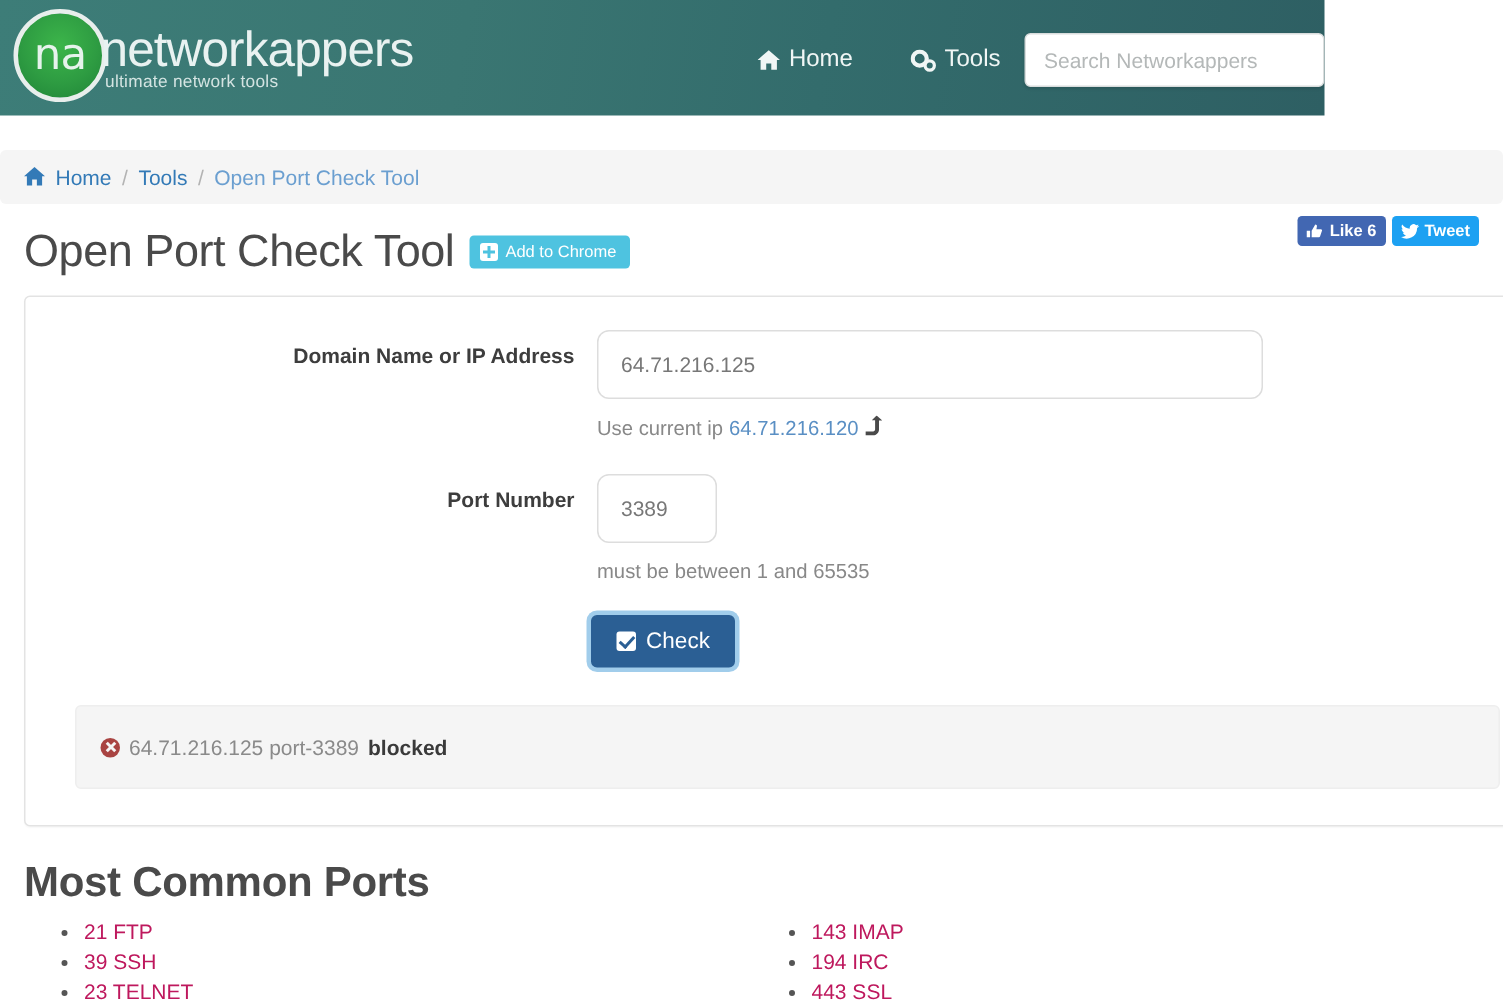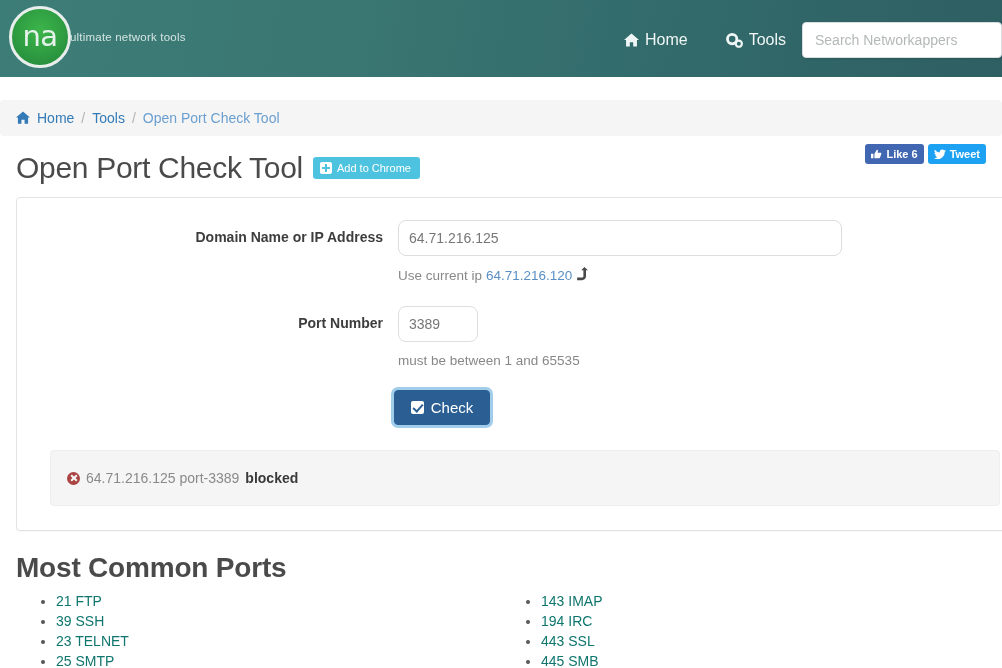--- a/index.html
+++ b/index.html
@@ -8,21 +8,21 @@
     width: 1002px; height: 668px;
     overflow: hidden;
     background: #ffffff;
     font-family: "Liberation Sans", sans-serif;
     color: #333333;
   }
 
   
   .header {
     position: relative;
-    width: 1002px;
+    width: 883px;
     height: 77px;
     background: linear-gradient(100deg, #3d7d78 0%, #3a7672 35%, #336c6c 62%, #2e5f63 100%);
     overflow: hidden;
   }
   .brand {
     position: absolute;
     left: 9px; top: 6px;
     display: flex;
     align-items: center;
   }
@@ -208,27 +208,27 @@
     width: 381px;
     text-align: right;
     padding-right: 15px;
     font-size: 14px;
     font-weight: bold;
     color: #3d3d3d;
     padding-top: 9px;
   }
   .form-field { flex: 1; }
   .text-input {
-    height: 36px;
+    height: 46px;
     border: 1px solid #dddddd;
     border-radius: 8px;
     background: #ffffff;
     font-size: 14px;
     color: #777777;
-    padding: 0 10px;
+    padding: 0 15px;
     font-family: "Liberation Sans", sans-serif;
     outline: none;
   }
   .input-wide { width: 444px; }
   .input-narrow { width: 80px; }
   .help-text {
     font-size: 13.5px;
     color: #888888;
     margin-top: 11px;
     display: flex;
@@ -317,35 +317,36 @@
     margin-top: 7px;
   }
   .ports-col { width: 501px; }
   .ports-col ul {
     margin: 0;
     padding-left: 40px;
     list-style: disc;
   }
   .ports-col li {
     font-size: 14px;
-    color: #0f766e;
+    color: #be185d;
     line-height: 20px;
     margin-bottom: 0px;
   }
   .ports-col li::marker { color: #555; }
 </style>
 </head>
 <body>
 
 <div class="header">
   <div class="brand">
     <div class="logo-circle">
       <span>na</span>
     </div>
     <div class="brand-text">
+      <span class="brand-name">networkappers</span>
       <span class="brand-tagline">ultimate network tools</span>
     </div>
   </div>
 
   <div class="nav">
     <a class="nav-link">
       <span class="nav-icon">
         <svg width="15" height="14" viewBox="0 0 16 14">
             <path fill="#f0f6f5" d="M8 0 0 7h2.2v7h4V9.5h3.6V14h4V7H16L8 0z"></path>
           </svg>

